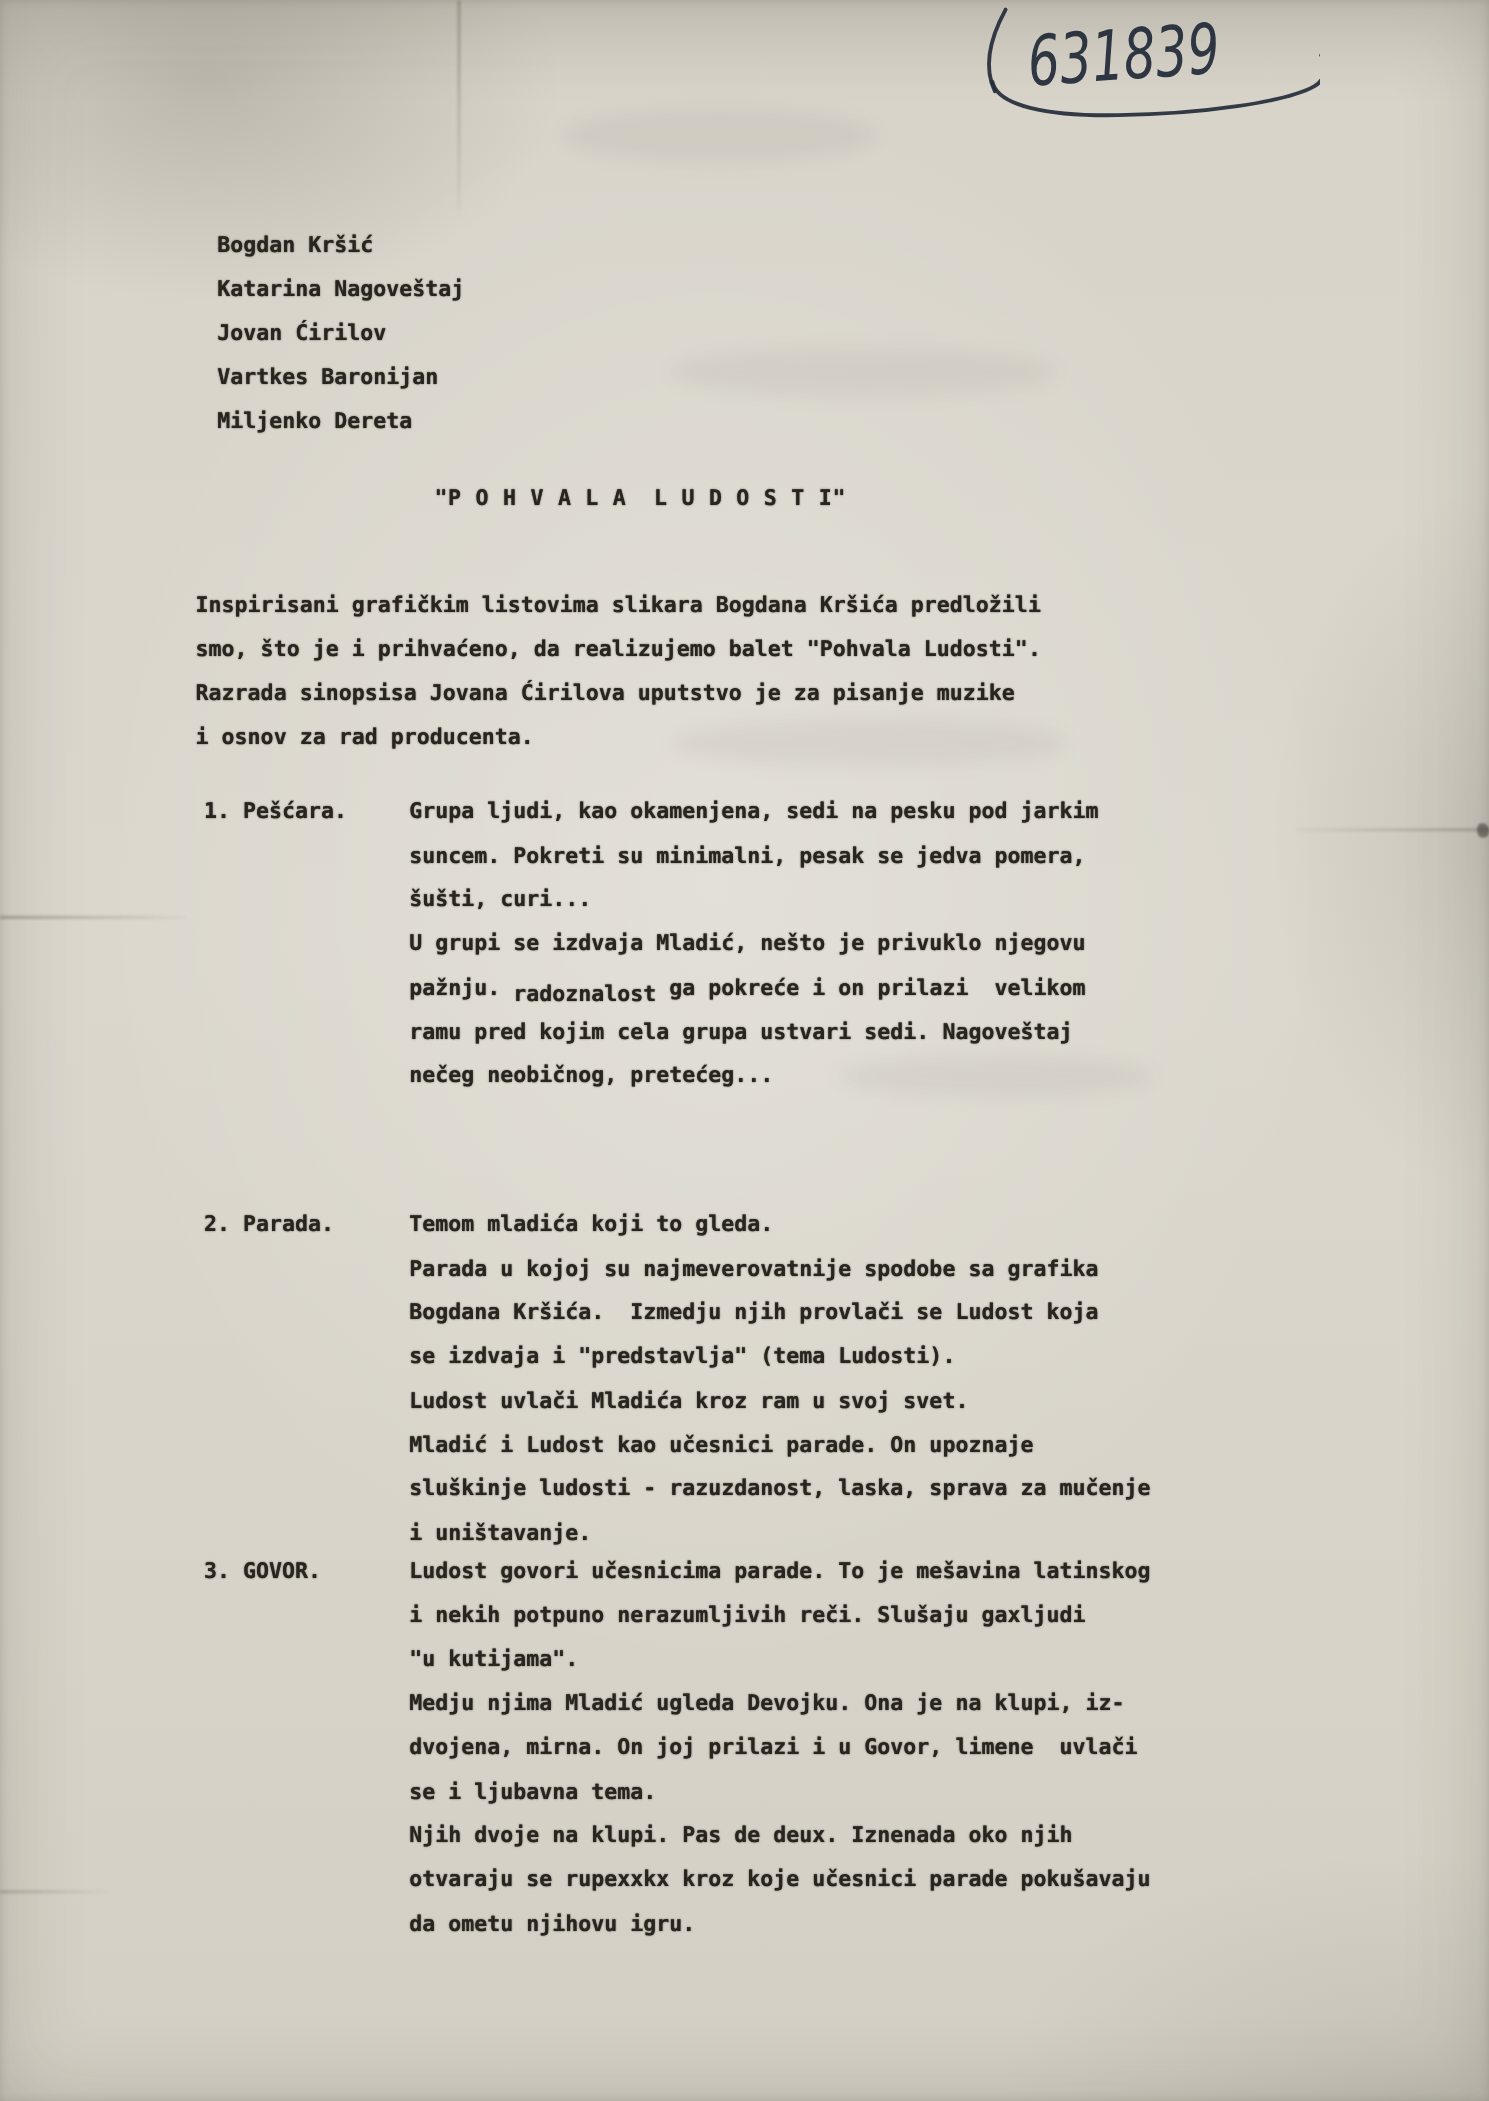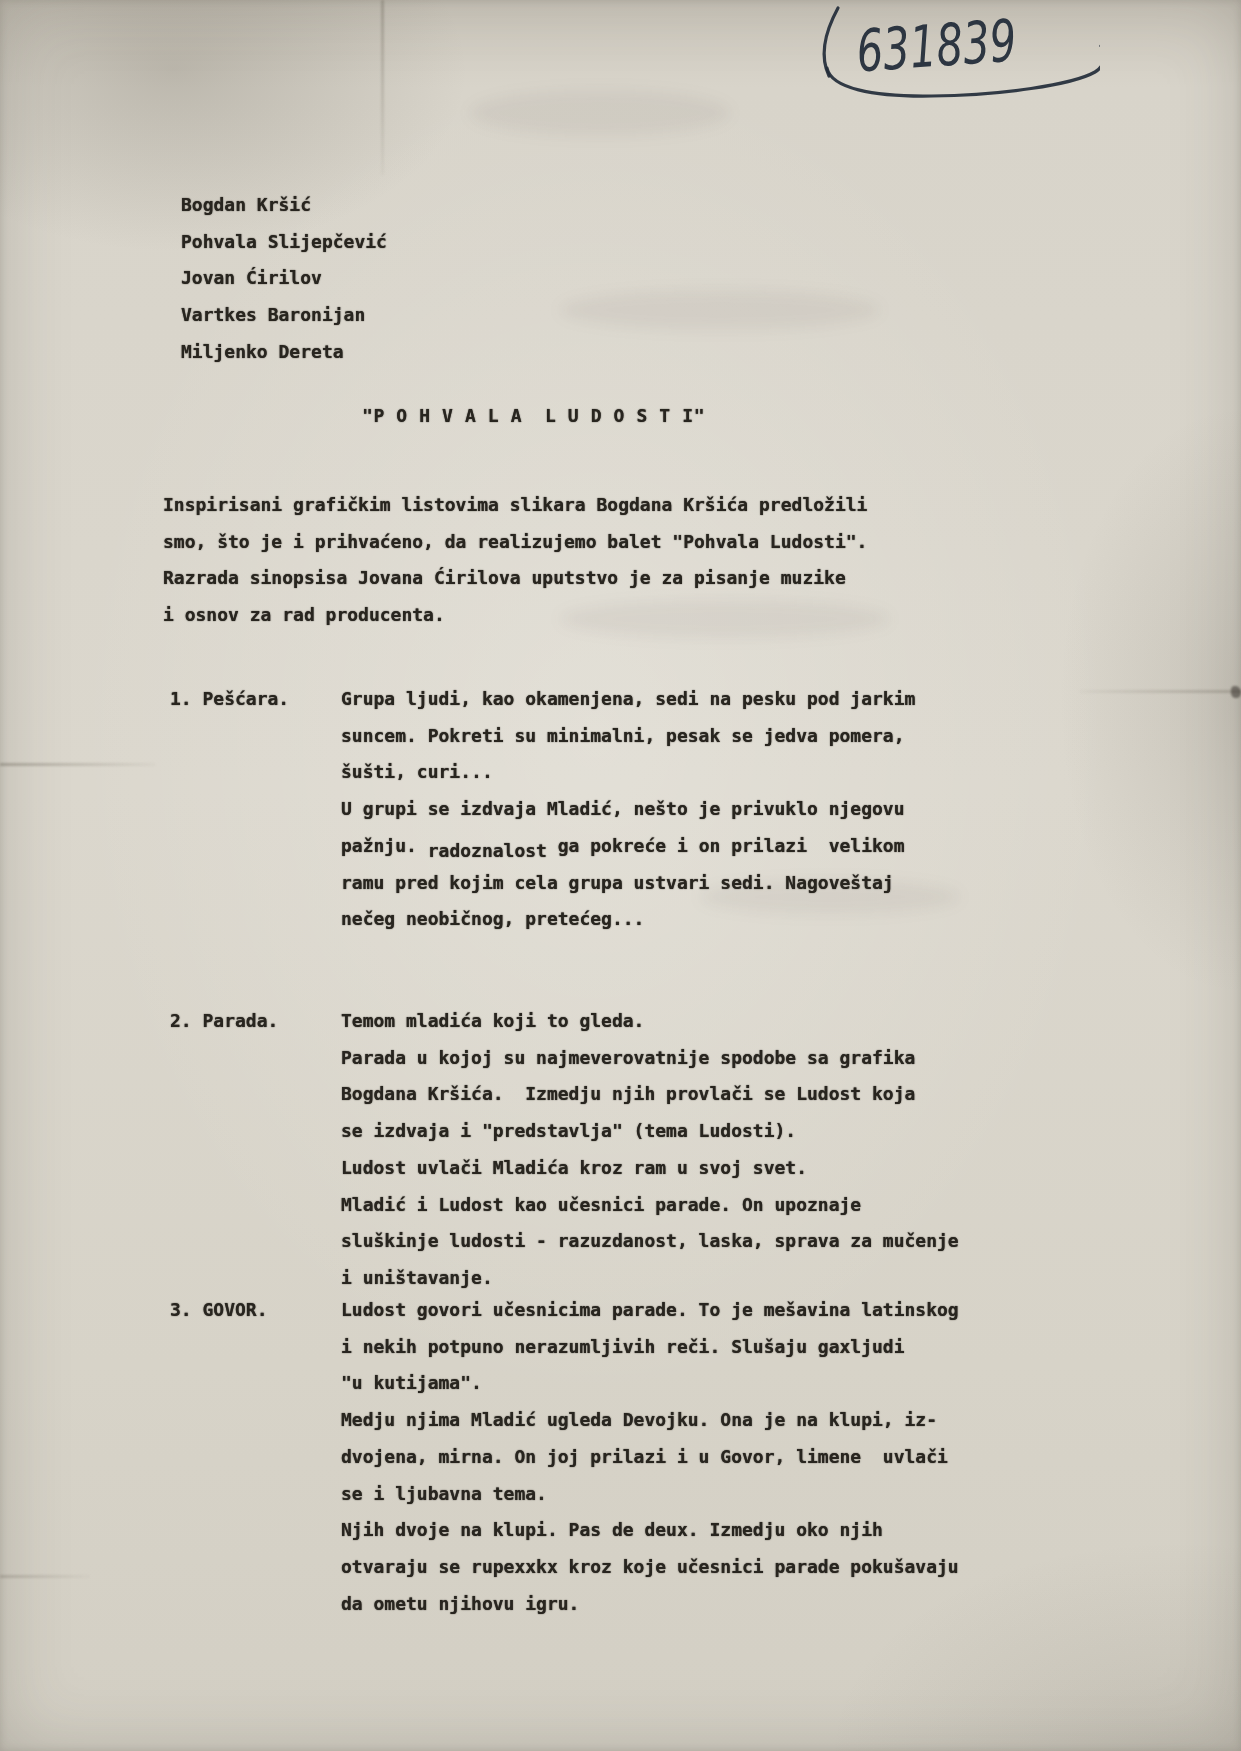--- a/index.html
+++ b/index.html
@@ -81,36 +81,36 @@
   <div class="speck"></div>
 
   <svg class="stamp" viewBox="0 0 420 100">
     <path class="ink" d="M158 8 C 146 30 139 55 149 76"></path>
     <path class="ink" d="M147 68 C 151 88 192 97 252 96 C 322 95 392 85 415 72 C 424 67 428 54 421 46"></path>
     <text class="ink-text" x="176" y="66" textLength="160" lengthAdjust="spacingAndGlyphs" transform="rotate(-4 256 40)">631839</text>
   </svg>
 
   <div class="names">
     <div class="tline">Bogdan Kršić</div>
-    <div class="tline">Pohvala Slijepčević</div>
+    <div class="tline">Katarina Nagoveštaj</div>
     <div class="tline">Jovan Ćirilov</div>
     <div class="tline">Vartkes Baronijan</div>
     <div class="tline">Miljenko Dereta</div>
   </div>
 
   <div class="tline doctitle">"P O H V A L A  L U D O S T I"</div>
 
   <div class="intro">
     <div class="tline">Inspirisani grafičkim listovima slikara Bogdana Kršića predložili</div>
     <div class="tline">smo, što je i prihvaćeno, da realizujemo balet "Pohvala Ludosti".</div>
     <div class="tline">Razrada sinopsisa Jovana Ćirilova uputstvo je za pisanje muzike</div>
     <div class="tline">i osnov za rad producenta.</div>
   </div>
 
-  <section class="sec" style="top:681px">
+  <section class="sec" style="top:659px">
     <div class="tline label">1. Pešćara.</div>
     <div class="body">
       <div class="tline">Grupa ljudi, kao okamenjena, sedi na pesku pod jarkim</div>
       <div class="tline">suncem. Pokreti su minimalni, pesak se jedva pomera,</div>
       <div class="tline">šušti, curi...</div>
       <div class="tline">U grupi se izdvaja Mladić, nešto je privuklo njegovu</div>
       <div class="tline"><span>pažnju. </span><span class="drop">radoznalost</span><span> ga pokreće i on prilazi  velikom</span></div>
       <div class="tline">ramu pred kojim cela grupa ustvari sedi. Nagoveštaj</div>
       <div class="tline">nečeg neobičnog, pretećeg...</div>
     </div>
@@ -132,19 +132,19 @@
 
   <section class="sec" style="top:1292px">
     <div class="tline label">3. GOVOR.</div>
     <div class="body">
       <div class="tline">Ludost govori učesnicima parade. To je mešavina latinskog</div>
       <div class="tline">i nekih potpuno nerazumljivih reči. Slušaju gaxljudi</div>
       <div class="tline">"u kutijama".</div>
       <div class="tline">Medju njima Mladić ugleda Devojku. Ona je na klupi, iz-</div>
       <div class="tline">dvojena, mirna. On joj prilazi i u Govor, limene  uvlači</div>
       <div class="tline">se i ljubavna tema.</div>
-      <div class="tline">Njih dvoje na klupi. Pas de deux. Izmedju oko njih</div>
+      <div class="tline">Njih dvoje na klupi. Pas de deux. Iznenada oko njih</div>
       <div class="tline">otvaraju se rupexxkx kroz koje učesnici parade pokušavaju</div>
       <div class="tline">da ometu njihovu igru.</div>
     </div>
   </section>
 
 </div>
 
 </body></html>

